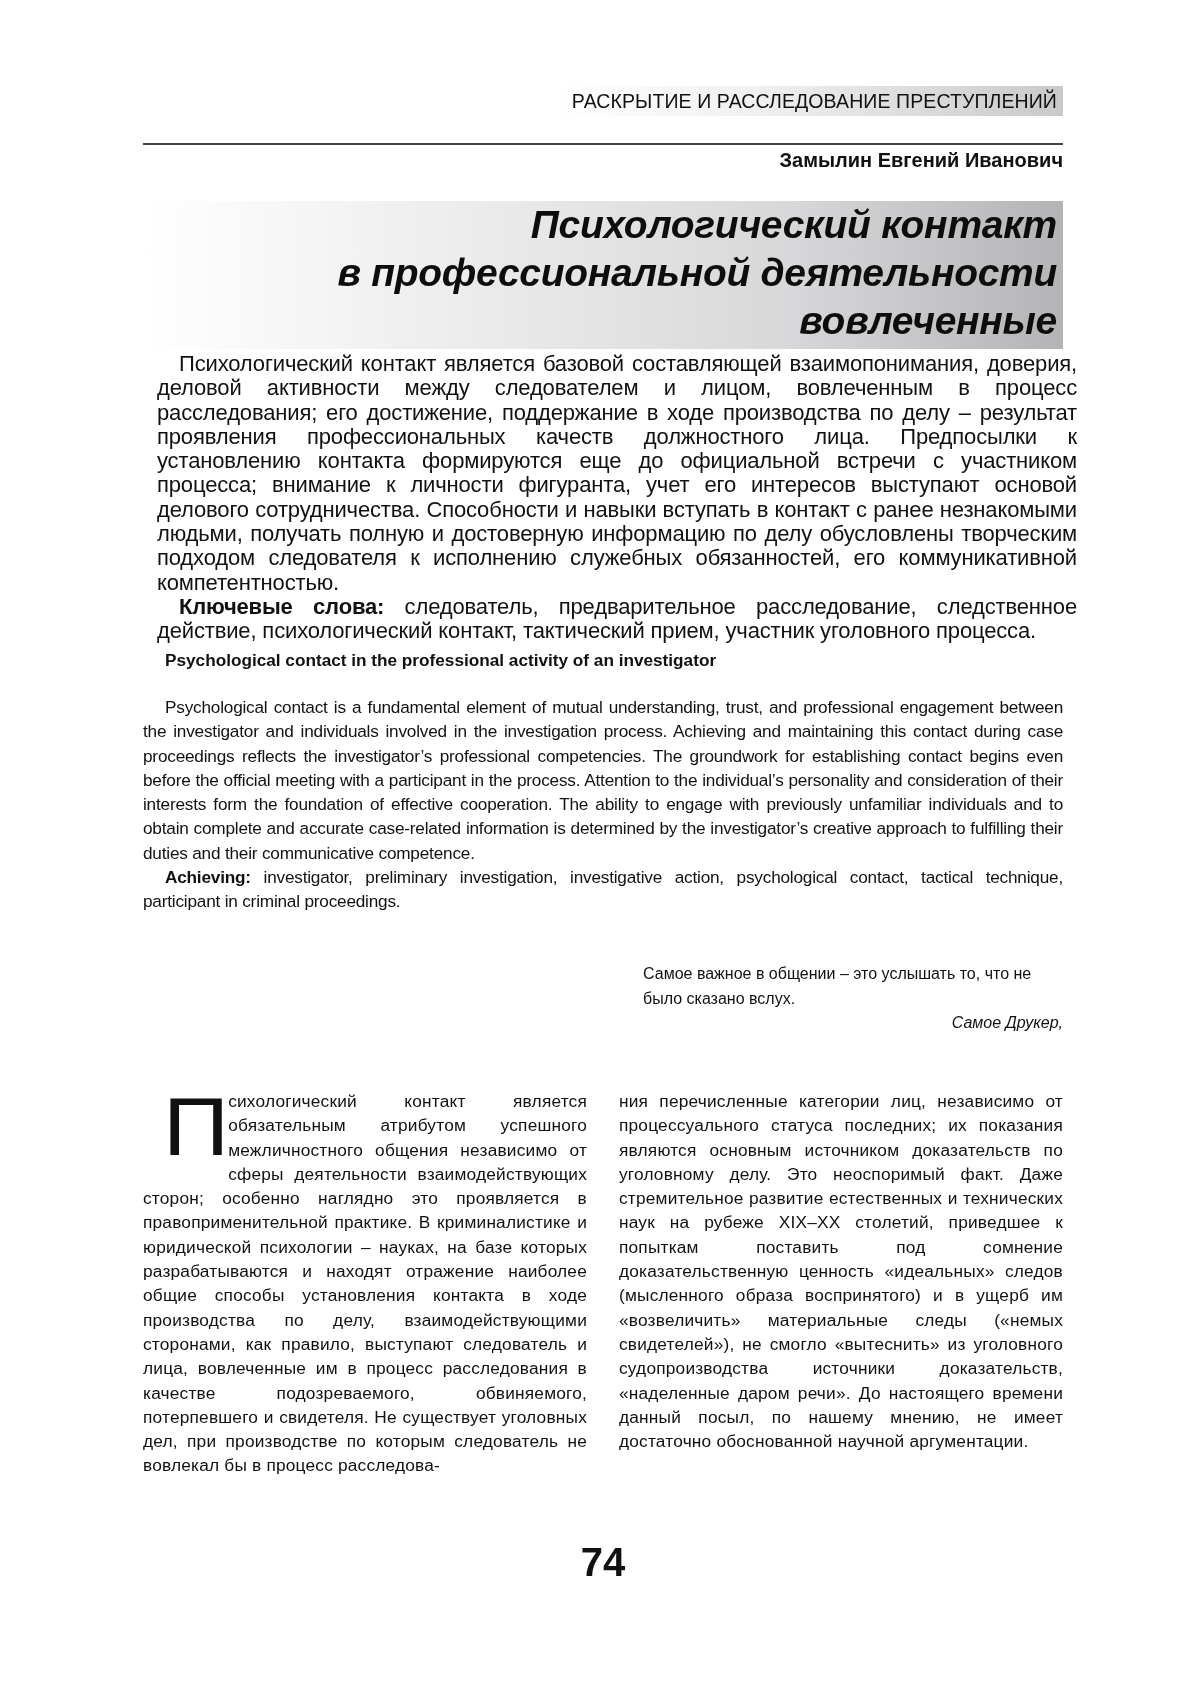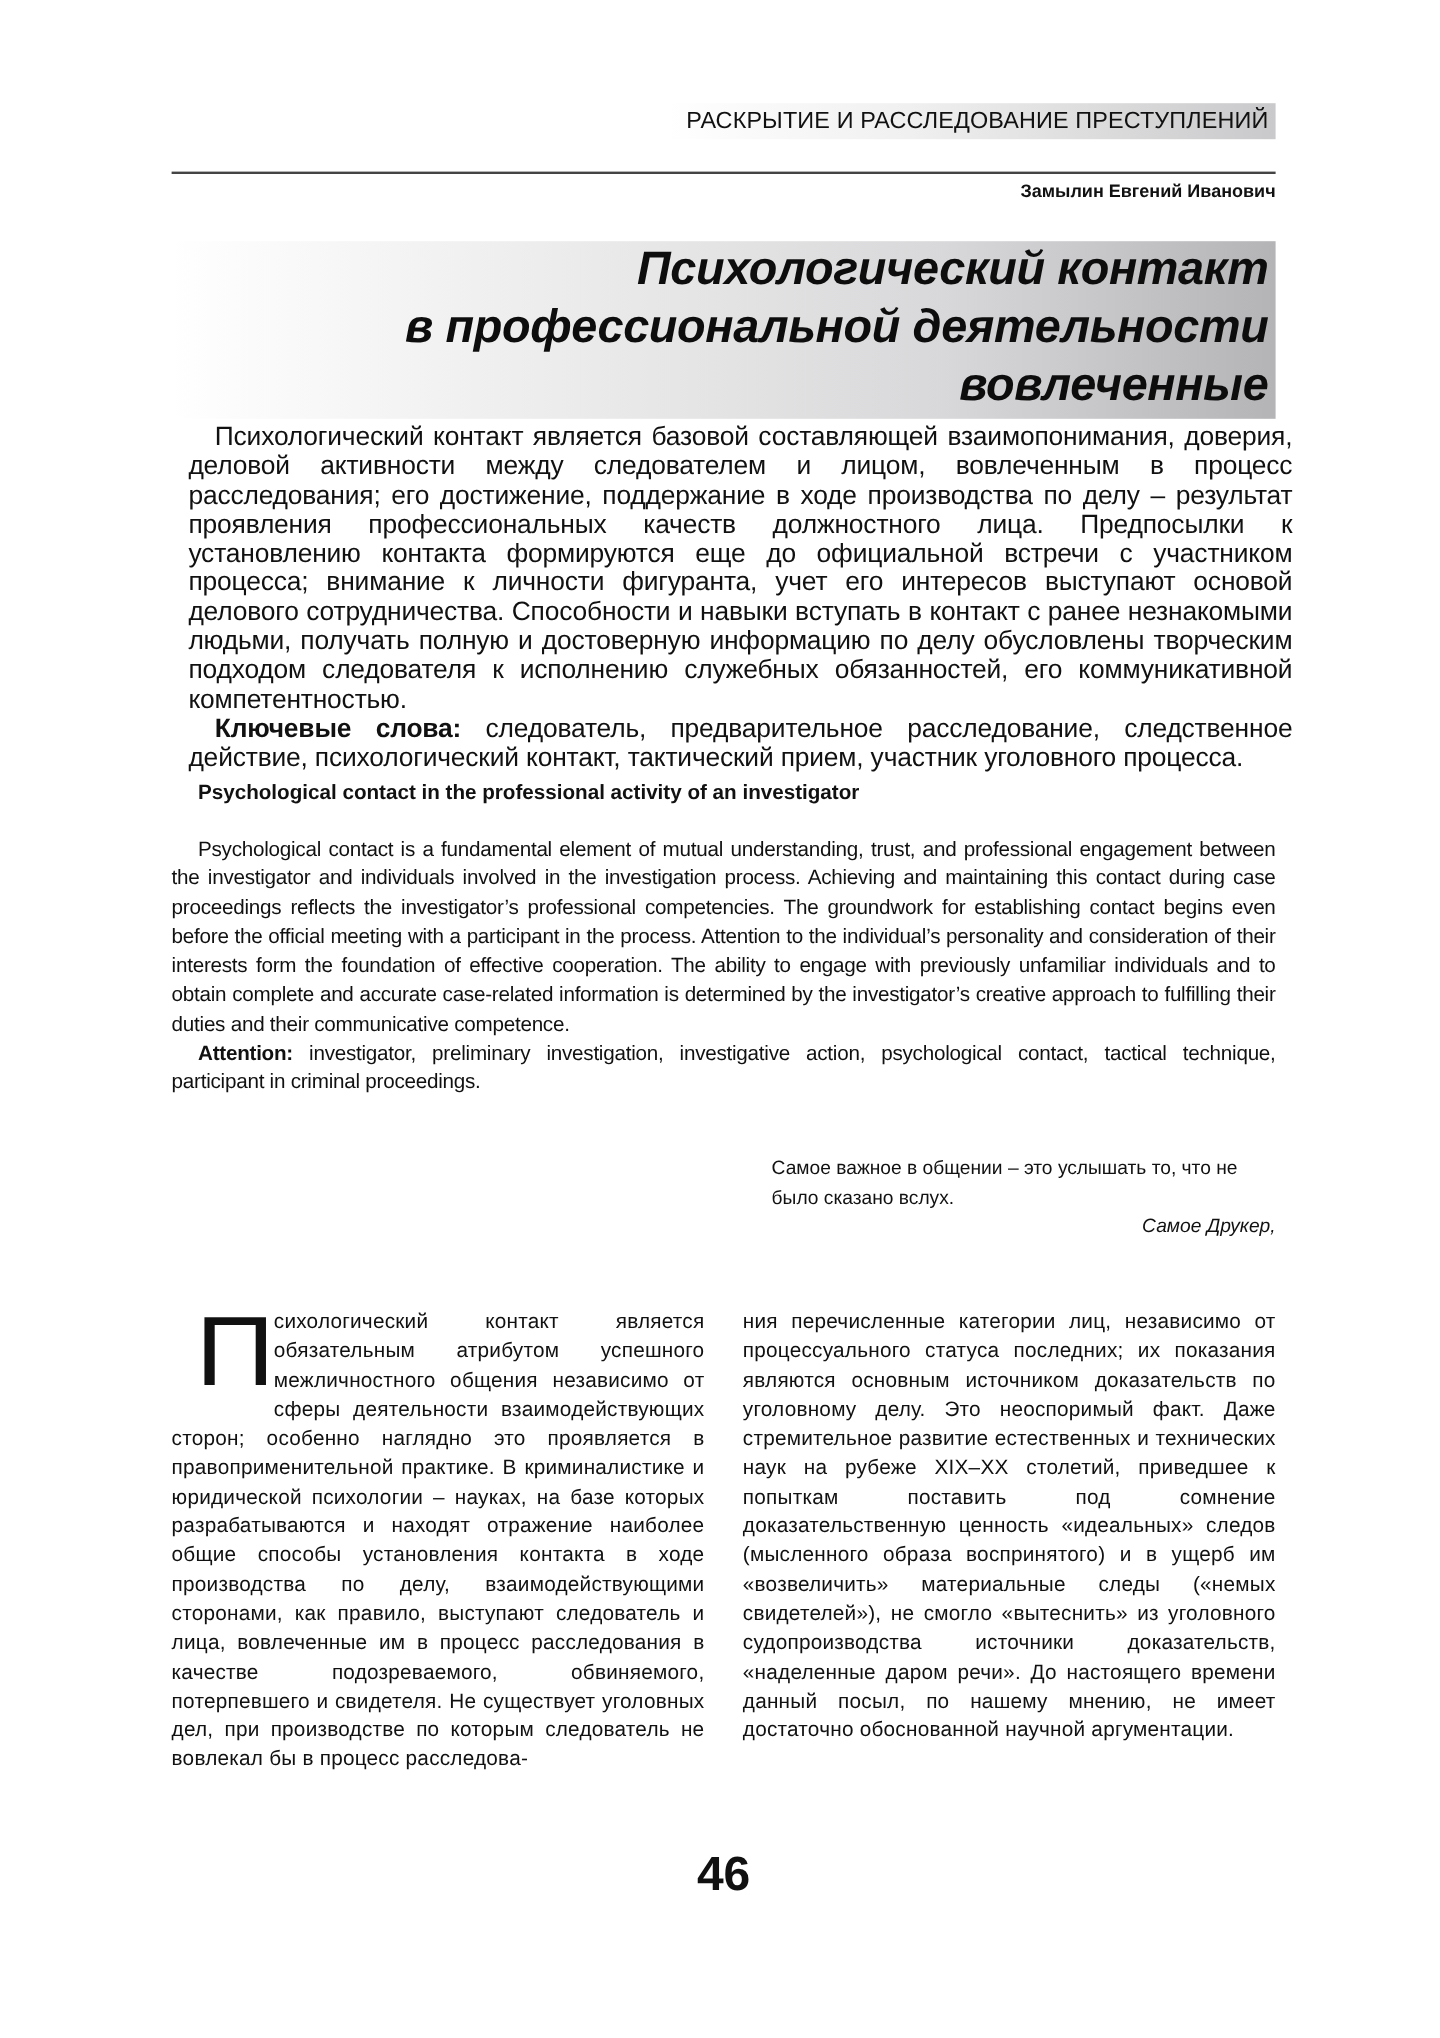--- a/index.html
+++ b/index.html
@@ -18,21 +18,21 @@
       position: absolute; top: 86px; right: 6px; height: 30px; line-height: 30px;
       font-size: 19.5px; letter-spacing: 0.1px; color: #111;
       white-space: nowrap;
     }
     .rule {
       position: absolute; top: 143px; left: 0; width: 920px; height: 2px;
       background: #444;
     }
     .author {
       position: absolute; top: 148px; right: 0;
-      font-size: 15px; font-weight: bold; line-height: 24px; white-space: nowrap;
+      font-size: 20px; font-weight: bold; line-height: 24px; white-space: nowrap;
     }
 
     .title-band {
       position: absolute; top: 201px; left: 0; width: 920px; height: 148px;
       background: linear-gradient(to right, #ffffff 0%, #ececec 35%, #d8d8da 70%, #b4b4b7 100%);
     }
     .title {
       position: absolute; top: 201px; right: 6px; width: 900px;
       text-align: right; font-style: italic; font-size: 39px; line-height: 48px;
       letter-spacing: -0.3px; color: #0d0d0d;
@@ -105,31 +105,31 @@
 
   <div class="abstract">
     <p>Психологический контакт является базовой составляющей взаимопонимания, доверия, деловой активности между следователем и лицом, вовлеченным в процесс расследования; его достижение, поддержание в ходе производства по делу – результат проявления профессиональных качеств должностного лица. Предпосылки к установлению контакта формируются еще до официальной встречи с участником процесса; внимание к личности фигуранта, учет его интересов выступают основой делового сотрудничества. Способности и навыки вступать в контакт с ранее незнакомыми людьми, получать полную и достоверную информацию по делу обусловлены творческим подходом следователя к исполнению служебных обязанностей, его коммуникативной компетентностью.</p>
     <p><span class="kw-label">Ключевые слова:</span><span> следователь, предварительное расследование, следственное действие, психологический контакт, тактический прием, участник уголовного процесса.</span></p>
   </div>
 
   <div class="en-title">Psychological contact in the professional activity of an investigator</div>
 
   <div class="en-abstract">
     <p>Psychological contact is a fundamental element of mutual understanding, trust, and professional engagement between the investigator and individuals involved in the investigation process. Achieving and maintaining this contact during case proceedings reflects the investigator’s professional competencies. The groundwork for establishing contact begins even before the official meeting with a participant in the process. Attention to the individual’s personality and consideration of their interests form the foundation of effective cooperation. The ability to engage with previously unfamiliar individuals and to obtain complete and accurate case-related information is determined by the investigator’s creative approach to fulfilling their duties and their communicative competence.</p>
-    <p><span class="kw-label">Attention:</span><span> investigator, preliminary investigation, investigative action, psychological contact, tactical technique, participant in criminal proceedings.</span></p>
+    <p><span class="kw-label">Achieving:</span><span> investigator, preliminary investigation, investigative action, psychological contact, tactical technique, participant in criminal proceedings.</span></p>
   </div>
 
   <div class="epigraph">
     <span class="q">Самое важное в общении – это услышать то, что не было сказано вслух.</span>
     <span class="who">Самое Друкер,</span>
   </div>
 
   <div class="columns">
     <div class="col">
       <p><span class="dropcap">П</span><span>сихологический контакт является обязательным атрибутом успешного межличностного общения независимо от сферы деятельности взаимодействующих сторон; особенно наглядно это проявляется в правоприменительной практике. В криминалистике и юридической психологии – науках, на базе которых разрабатываются и находят отражение наиболее общие способы установления контакта в ходе производства по делу, взаимодействующими сторонами, как правило, выступают следователь и лица, вовлеченные им в процесс расследования в качестве подозреваемого, обвиняемого, потерпевшего и свидетеля. Не существует уголовных дел, при производстве по которым следователь не вовлекал бы в процесс расследова-</span></p>
     </div>
     <div class="col">
       <p>ния перечисленные категории лиц, независимо от процессуального статуса последних; их показания являются основным источником доказательств по уголовному делу. Это неоспоримый факт. Даже стремительное развитие естественных и технических наук на рубеже XIX–XX столетий, приведшее к попыткам поставить под сомнение доказательственную ценность «идеальных» следов (мысленного образа воспринятого) и в ущерб им «возвеличить» материальные следы («немых свидетелей»), не смогло «вытеснить» из уголовного судопроизводства источники доказательств, «наделенные даром речи». До настоящего времени данный посыл, по нашему мнению, не имеет достаточно обоснованной научной аргументации.</p>
     </div>
   </div>
 
-  <div class="page-number">46</div>
+  <div class="page-number">74</div>
 </div>
 
 </body></html>

